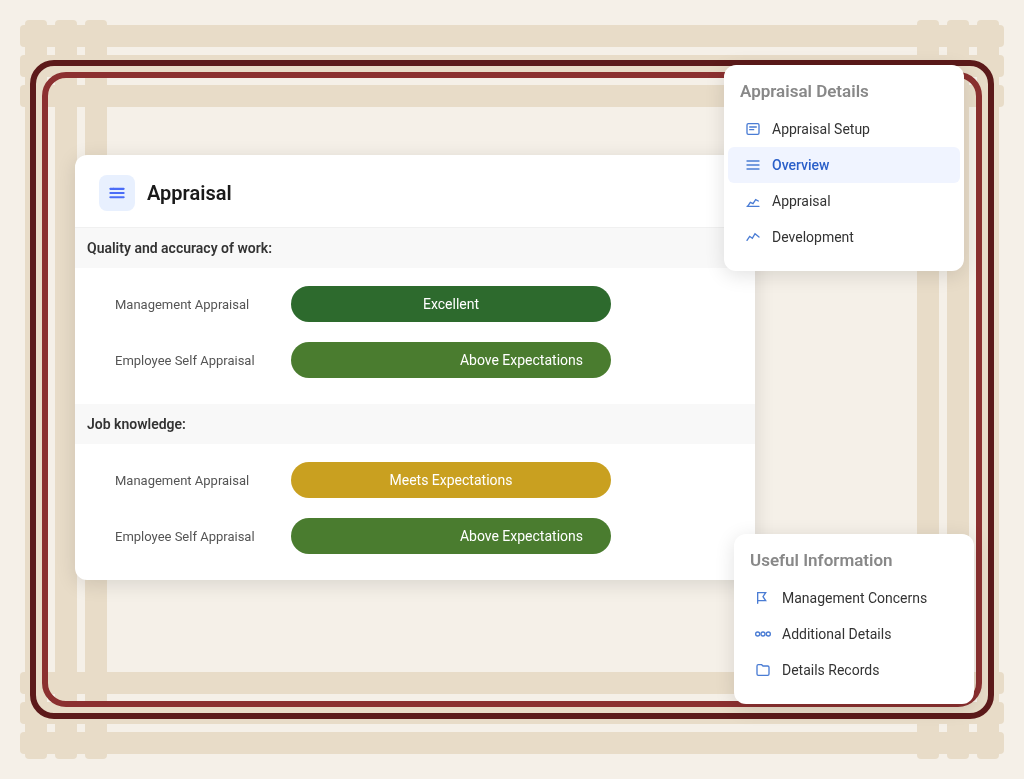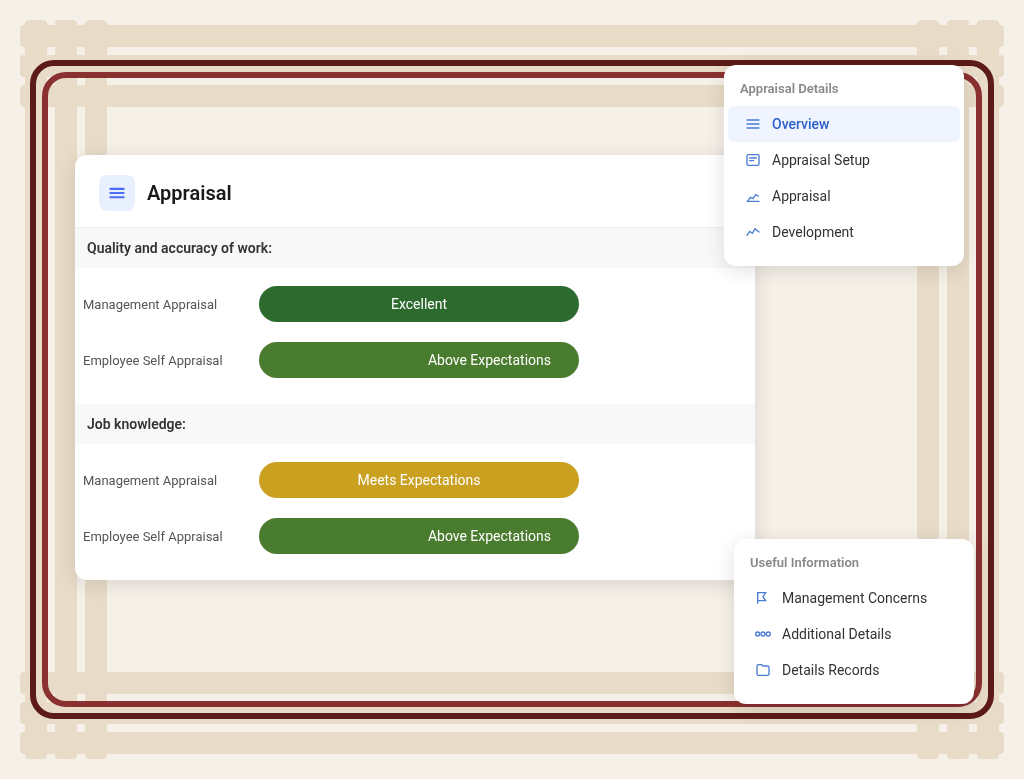--- a/index.html
+++ b/index.html
@@ -86,21 +86,21 @@
     .section-header {
       background: #f8f8f8;
       padding: 12px 12px;
       font-size: 14px;
       font-weight: 600;
       color: #333;
     }
 
     
     .appraisal-rows {
-      padding: 8px 8px 16px;
+      padding: 8px 40px 16px;
     }
 
     .appraisal-row {
       display: flex;
       align-items: center;
       padding: 10px 0;
       gap: 16px;
     }
 
     .row-label {
@@ -139,21 +139,21 @@
       top: 65px;
       right: 60px;
       width: 240px;
       background: #ffffff;
       border-radius: 12px;
       box-shadow: 0 4px 20px rgba(0,0,0,0.12);
       padding: 16px 0;
     }
 
     .panel-title {
-      font-size: 13px;
+      font-size: 17px;
       font-weight: 600;
       color: #888;
       padding: 0 16px 10px;
       text-transform: none;
       letter-spacing: 0;
     }
 
     .panel-item {
       display: flex;
       align-items: center;
@@ -282,45 +282,45 @@
       <div class="appraisal-row">
         <span class="row-label">Employee Self Appraisal</span>
         <div class="rating-badge badge-above">Above Expectations</div>
       </div>
     </div>
   </div>
 
   <div class="appraisal-details-panel">
     <div class="panel-title">Appraisal Details</div>
 
+    <div class="panel-item">
+      <span class="panel-item-icon">
+        <svg width="16" height="16" viewBox="0 0 24 24" fill="none" stroke="#4a7cd4" stroke-width="2" stroke-linecap="round">
+          <rect x="3" y="4" width="18" height="16" rx="2"></rect>
+          <line x1="7" y1="9" x2="17" y2="9"></line>
+          <line x1="7" y1="13" x2="13" y2="13"></line>
+        </svg>
+      </span>
+      <span>Appraisal Setup</span>
+    </div>
+
     <div class="panel-item active">
       <span class="panel-item-icon">
         <svg width="16" height="16" viewBox="0 0 24 24" fill="none" stroke="#4a7cd4" stroke-width="2" stroke-linecap="round">
           <line x1="3" y1="6" x2="21" y2="6"></line>
           <line x1="3" y1="12" x2="21" y2="12"></line>
           <line x1="3" y1="18" x2="21" y2="18"></line>
         </svg>
       </span>
       <span>Overview</span>
     </div>
 
     <div class="panel-item">
       <span class="panel-item-icon">
         <svg width="16" height="16" viewBox="0 0 24 24" fill="none" stroke="#4a7cd4" stroke-width="2" stroke-linecap="round">
-          <rect x="3" y="4" width="18" height="16" rx="2"></rect>
-          <line x1="7" y1="9" x2="17" y2="9"></line>
-          <line x1="7" y1="13" x2="13" y2="13"></line>
-        </svg>
-      </span>
-      <span>Appraisal Setup</span>
-    </div>
-
-    <div class="panel-item">
-      <span class="panel-item-icon">
-        <svg width="16" height="16" viewBox="0 0 24 24" fill="none" stroke="#4a7cd4" stroke-width="2" stroke-linecap="round">
           <path d="M4 20 L8 14 L12 16 L16 10 L20 12"></path>
           <line x1="3" y1="20" x2="21" y2="20"></line>
         </svg>
       </span>
       <span>Appraisal</span>
     </div>
 
     <div class="panel-item">
       <span class="panel-item-icon">
         <svg width="16" height="16" viewBox="0 0 24 24" fill="none" stroke="#4a7cd4" stroke-width="2" stroke-linecap="round">

